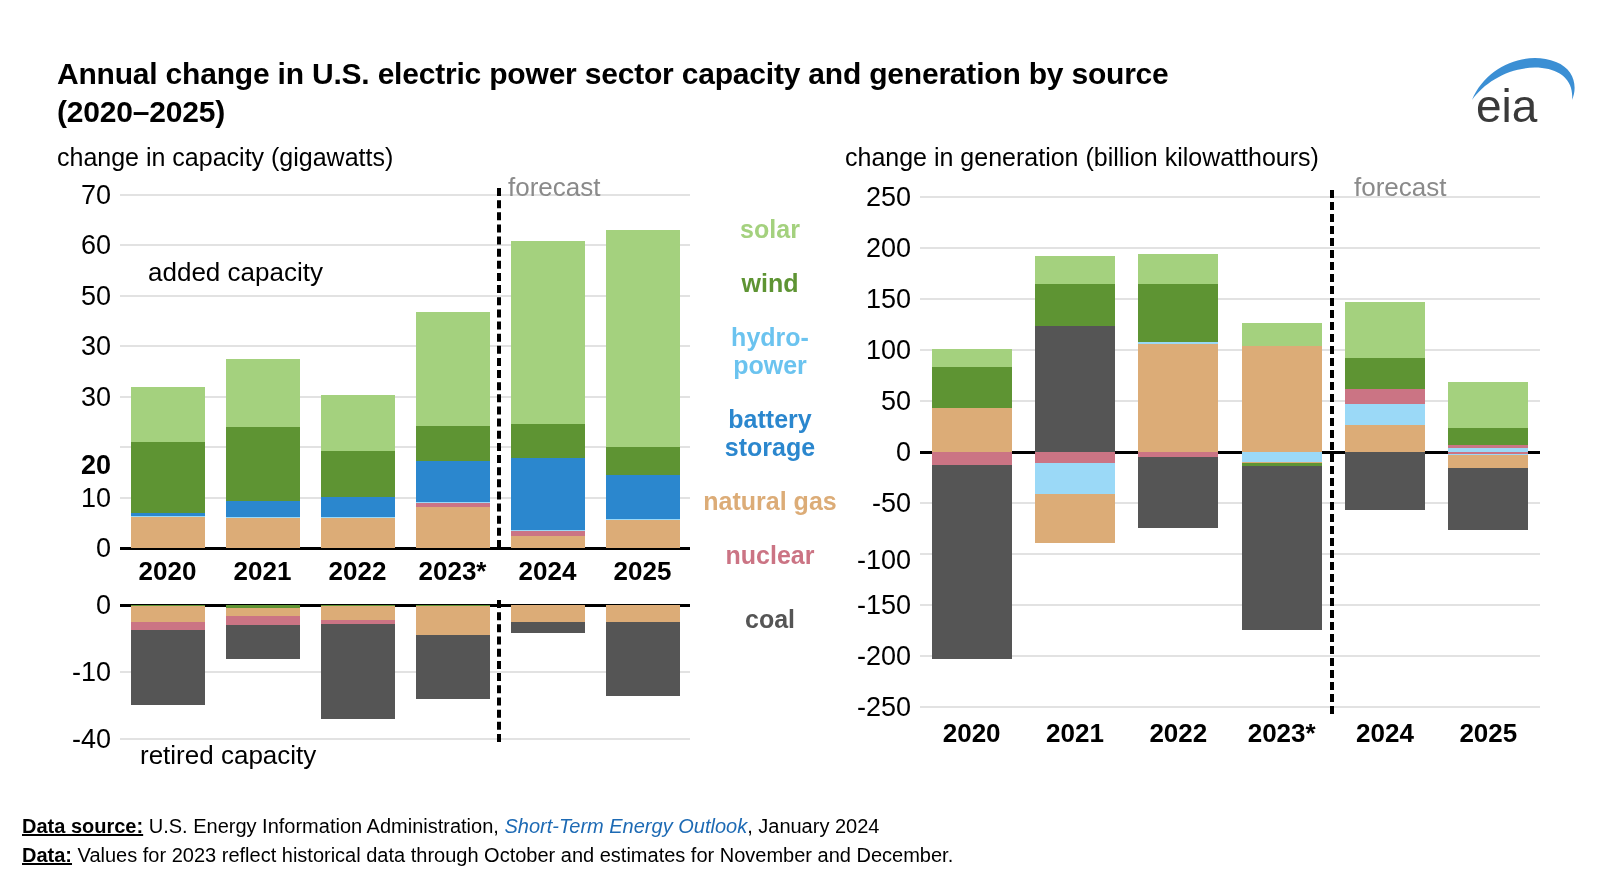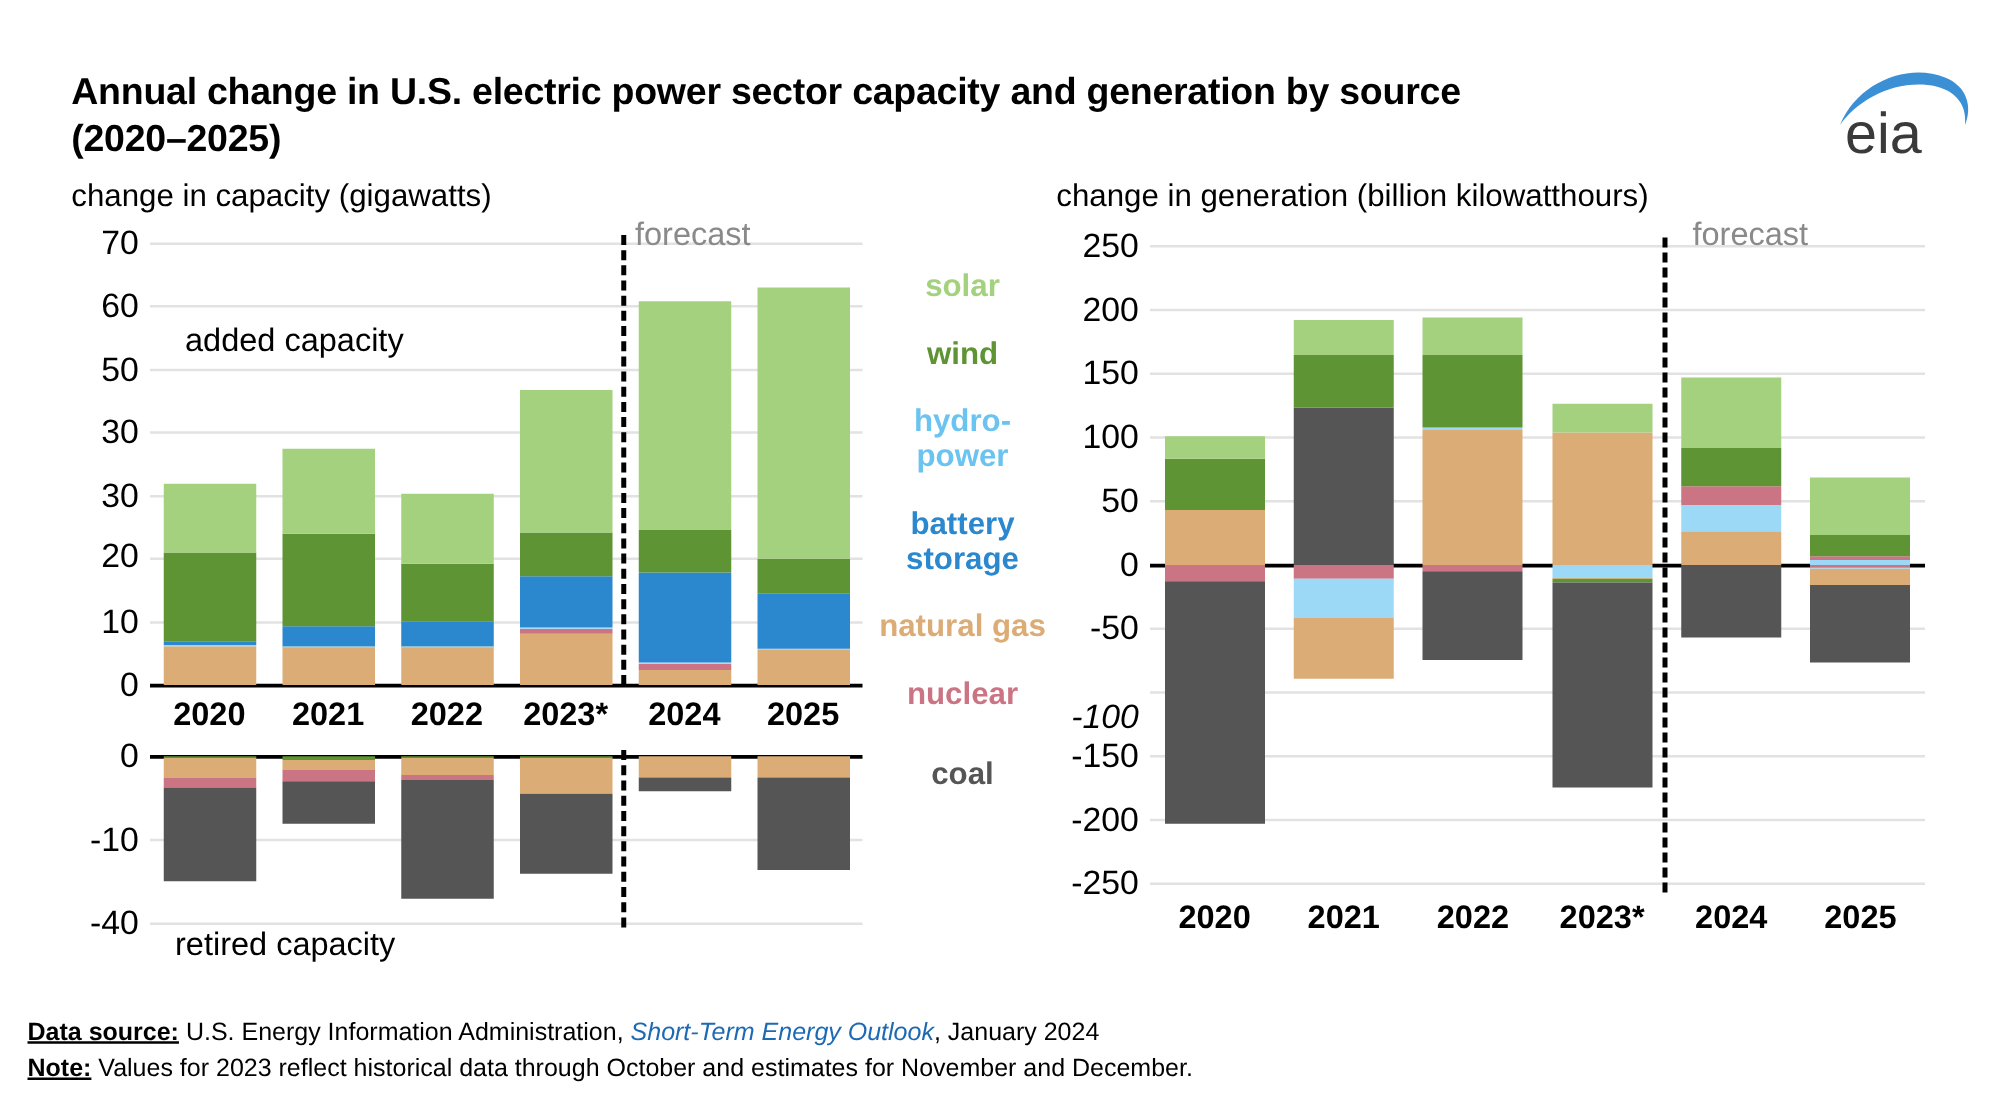--- a/index.html
+++ b/index.html
@@ -66,21 +66,21 @@
       <div class="ytick" style="top: 0px;">70</div>
       <div class="gridline" style="top: 49.4286px;"></div>
       <div class="ytick" style="top: 50.4286px;">60</div>
       <div class="gridline" style="top: 99.8571px;"></div>
       <div class="ytick" style="top: 100.857px;">50</div>
       <div class="gridline" style="top: 150.286px;"></div>
       <div class="ytick" style="top: 151.286px;">30</div>
       <div class="gridline" style="top: 200.714px;"></div>
       <div class="ytick" style="top: 201.714px;">30</div>
       <div class="gridline" style="top: 251.143px;"></div>
-      <div class="ytick" style="top: 250px;">20</div>
+      <div class="ytick" style="top: 270px; font-weight: bold;">20</div>
       <div class="gridline" style="top: 301.571px;"></div>
       <div class="ytick" style="top: 302.571px;">10</div>
       <div class="zeroline" style="top: 352px;"></div>
       <div class="ytick" style="top: 353px;">0</div>
       <div class="bar" style="left: 10.5px; bottom: 0px; width: 74px; height: 161.371px;">
         <div class="seg" style="bottom: 0px; height: 31.2657px; background: rgb(220, 172, 119);"></div>
         <div class="seg" style="bottom: 31.2657px; height: 0.504286px; background: rgb(155, 217, 247);"></div>
         <div class="seg" style="bottom: 31.77px; height: 3.02571px; background: rgb(43, 135, 206);"></div>
         <div class="seg" style="bottom: 34.7957px; height: 71.6086px; background: rgb(94, 148, 51);"></div>
         <div class="seg" style="bottom: 106.404px; height: 54.9671px; background: rgb(164, 209, 126);"></div>
@@ -193,21 +193,21 @@
       <div class="ytick" style="top: 102px;">150</div>
       <div class="gridline" style="top: 152px;"></div>
       <div class="ytick" style="top: 153px;">100</div>
       <div class="gridline" style="top: 203px;"></div>
       <div class="ytick" style="top: 204px;">50</div>
       <div class="zeroline" style="top: 254px;"></div>
       <div class="ytick" style="top: 255px;">0</div>
       <div class="gridline" style="top: 305px;"></div>
       <div class="ytick" style="top: 306px;">-50</div>
       <div class="gridline" style="top: 356px;"></div>
-      <div class="ytick" style="top: 377px; font-style: italic;">-100</div>
+      <div class="ytick" style="top: 363px;">-100</div>
       <div class="gridline" style="top: 407px;"></div>
       <div class="ytick" style="top: 408px;">-150</div>
       <div class="gridline" style="top: 458px;"></div>
       <div class="ytick" style="top: 459px;">-200</div>
       <div class="gridline" style="top: 509px;"></div>
       <div class="ytick" style="top: 510px;">-250</div>
       <div class="bar" style="left: 11.6667px; top: 151.98px; width: 80px; height: 103.02px;">
         <div class="seg" style="bottom: 0px; height: 43.86px; background: rgb(220, 172, 119);"></div>
         <div class="seg" style="bottom: 43.86px; height: 40.8px; background: rgb(94, 148, 51);"></div>
         <div class="seg" style="bottom: 84.66px; height: 18.36px; background: rgb(164, 209, 126);"></div>
@@ -291,15 +291,15 @@
   <div class="legend-item" style="color:#dcac77;margin-bottom:26px;">natural gas</div>
   <div class="legend-item" style="color:#cb7484;margin-bottom:26px;">nuclear</div>
   <div class="legend-item" style="color:#555555;margin-top:36px;">coal</div>
 </div>
 
 <div class="footer">
   <div>
     <b>Data source:</b><span> U.S. Energy Information Administration, </span><i>Short-Term Energy Outlook</i><span>, January 2024</span>
   </div>
   <div>
-    <b>Note:</b><span> Values for 2023 reflect historical data through October and estimates for November and December.</span>
+    <b>Data:</b><span> Values for 2023 reflect historical data through October and estimates for November and December.</span>
   </div>
 </div>
 
 </body></html>

